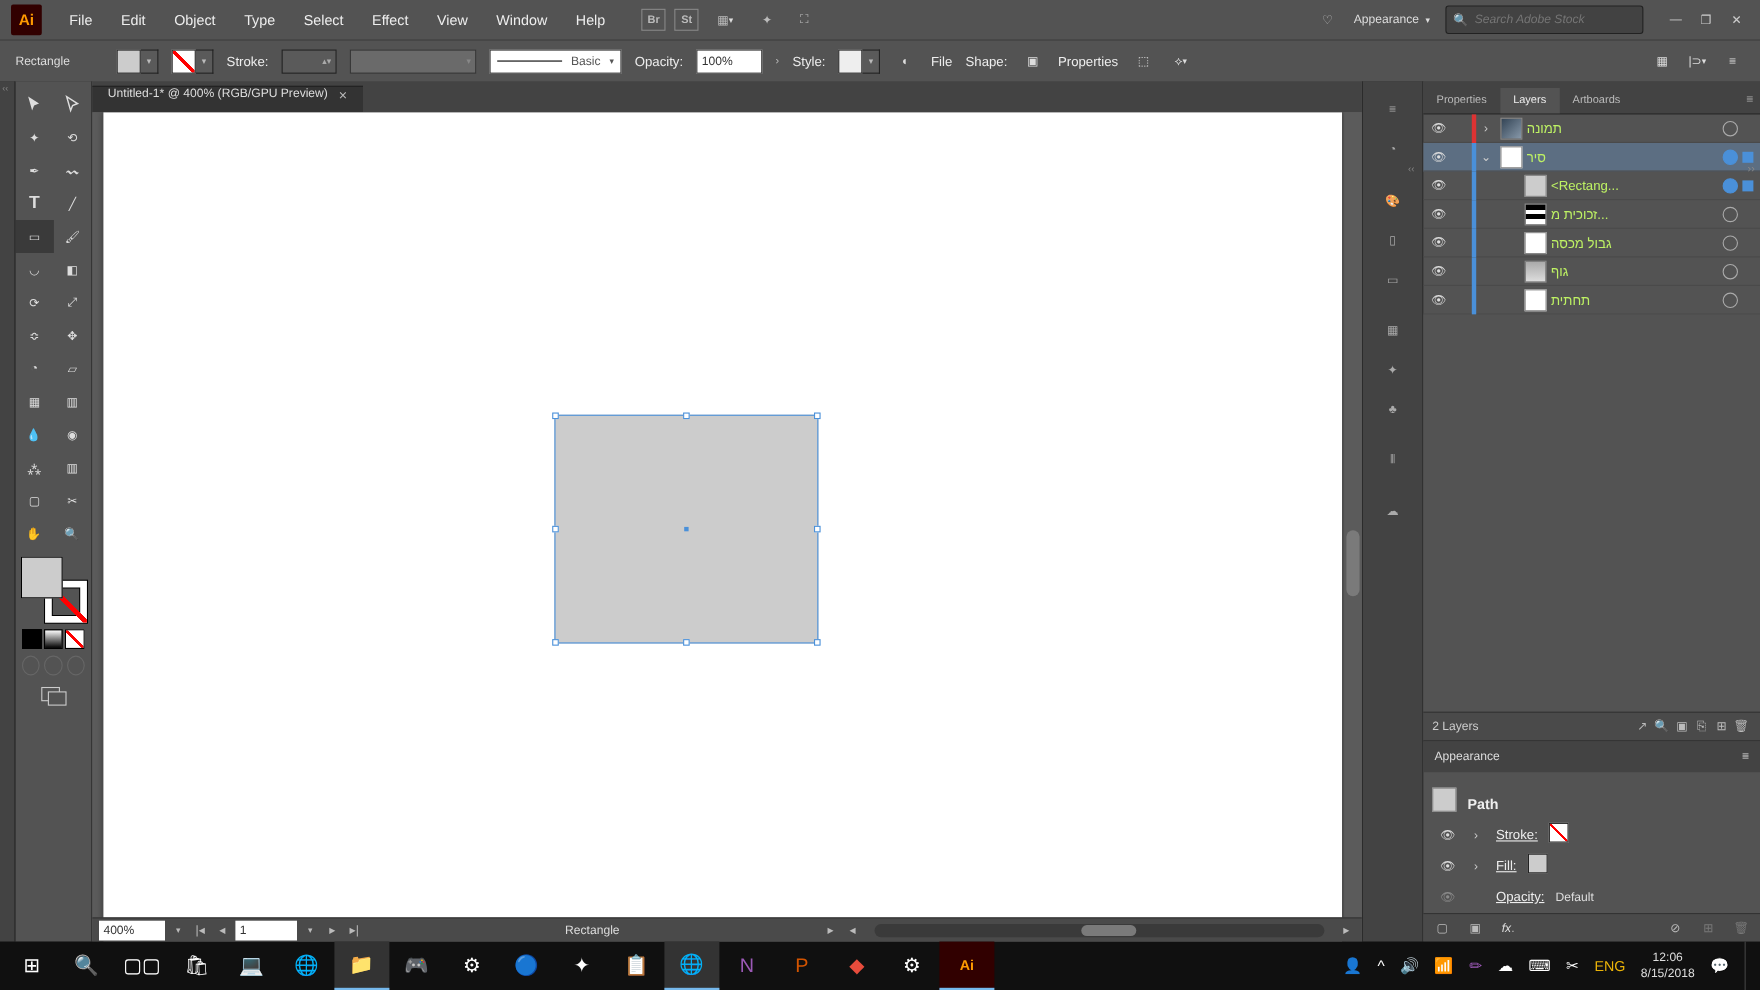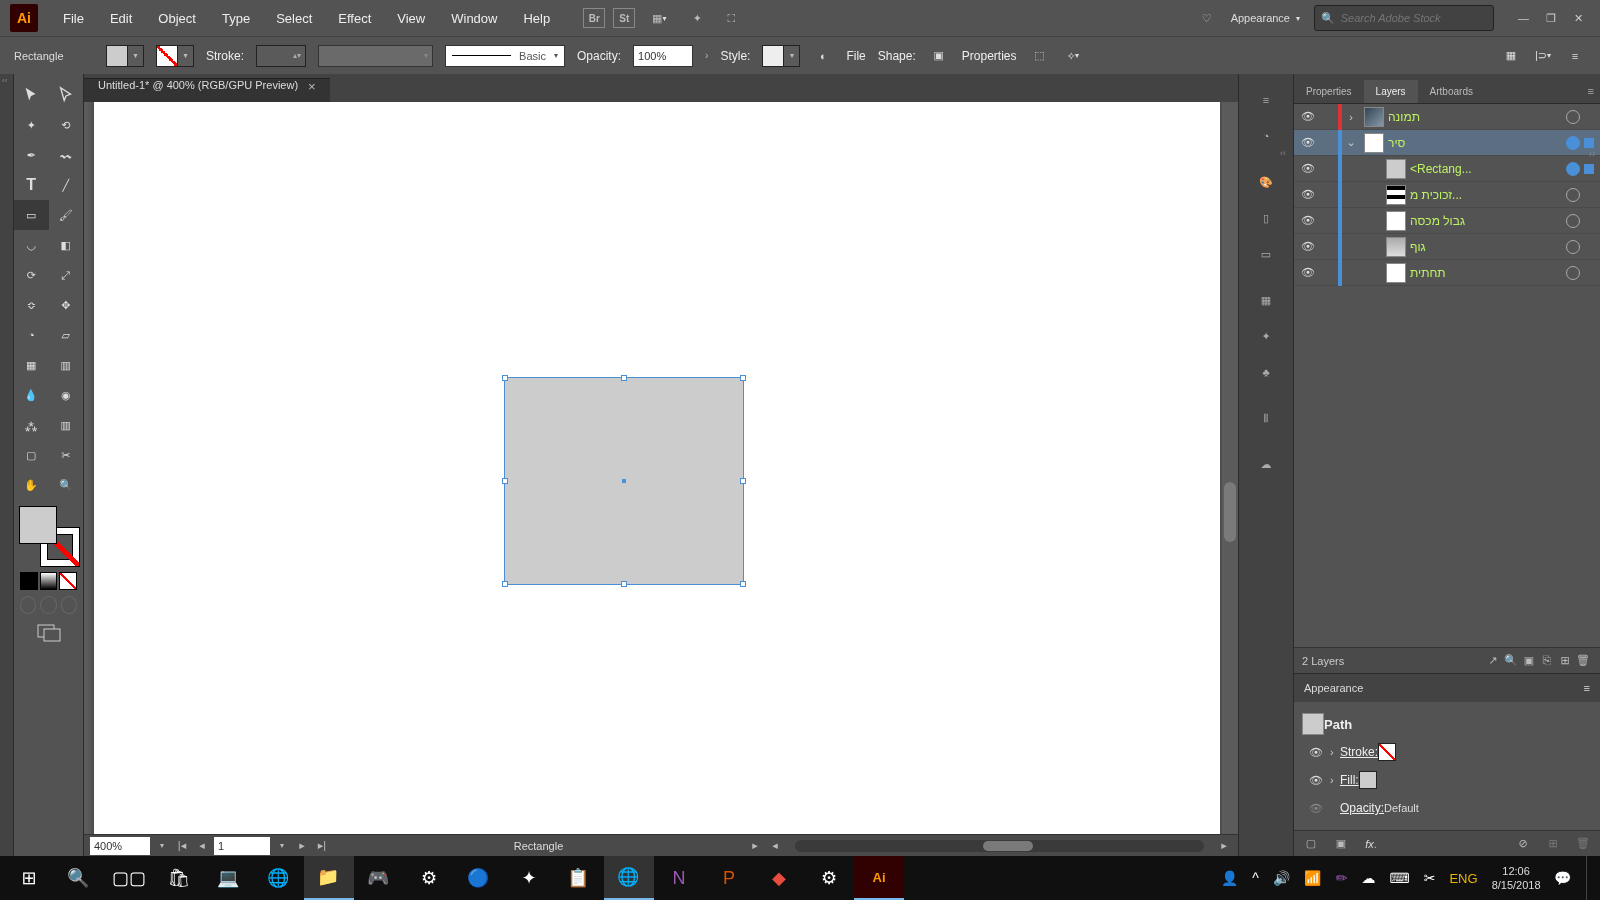--- a/index.html
+++ b/index.html
@@ -80,21 +80,21 @@
 .target.fill{background:#4a90d9;border-color:#4a90d9}
 .selind{width:10px;height:10px;margin-left:4px}
 .selind.on{background:#4a90d9}
 .layers-gap{flex:1;background:#535353}
 .layers-foot{height:26px;background:#4a4a4a;border-top:1px solid #333;display:flex;align-items:center;padding:0 8px;}
 .layers-foot .cnt{flex:1;color:#ccc}
 .foot-ico{color:#bbb;width:18px;text-align:center}
 .appearance{border-top:1px solid #2a2a2a}
 .app-head{height:28px;background:#434343;display:flex;align-items:center;padding:0 10px;font-size:12px}
 .app-body{padding:8px}
-.app-row{display:flex;align-items:center;height:28px;}
+.app-row{display:flex;align-items:flex-end;height:28px;gap:10px}
 .app-thumb{width:22px;height:22px;border:1px solid #888;background:#ccc}
 .app-label{font-size:13px;color:#eee;font-weight:bold}
 .app-sub{font-size:12px;color:#eee;text-decoration:underline}
 .app-foot{height:26px;background:#4a4a4a;border-top:1px solid #333;display:flex;align-items:center;padding:0 8px;gap:12px}
 .statusbar{position:absolute;left:84px;right:362px;bottom:44px;height:22px;background:#4a4a4a;display:flex;align-items:center;padding:0 6px;gap:4px;border-top:1px solid #333}
 .zoom-in{width:60px;height:18px;background:#fff;color:#333;display:flex;align-items:center;padding:0 4px}
 .nav-arr{width:16px;color:#bbb;text-align:center}
 .art-sel{width:56px;height:18px;background:#fff;color:#333;padding:0 4px;display:flex;align-items:center}
 .status-mid{flex:1;text-align:center;color:#ddd}
 .h-scroll{flex:1;height:12px;background:#3a3a3a;border-radius:6px;position:relative;margin:0 8px}

